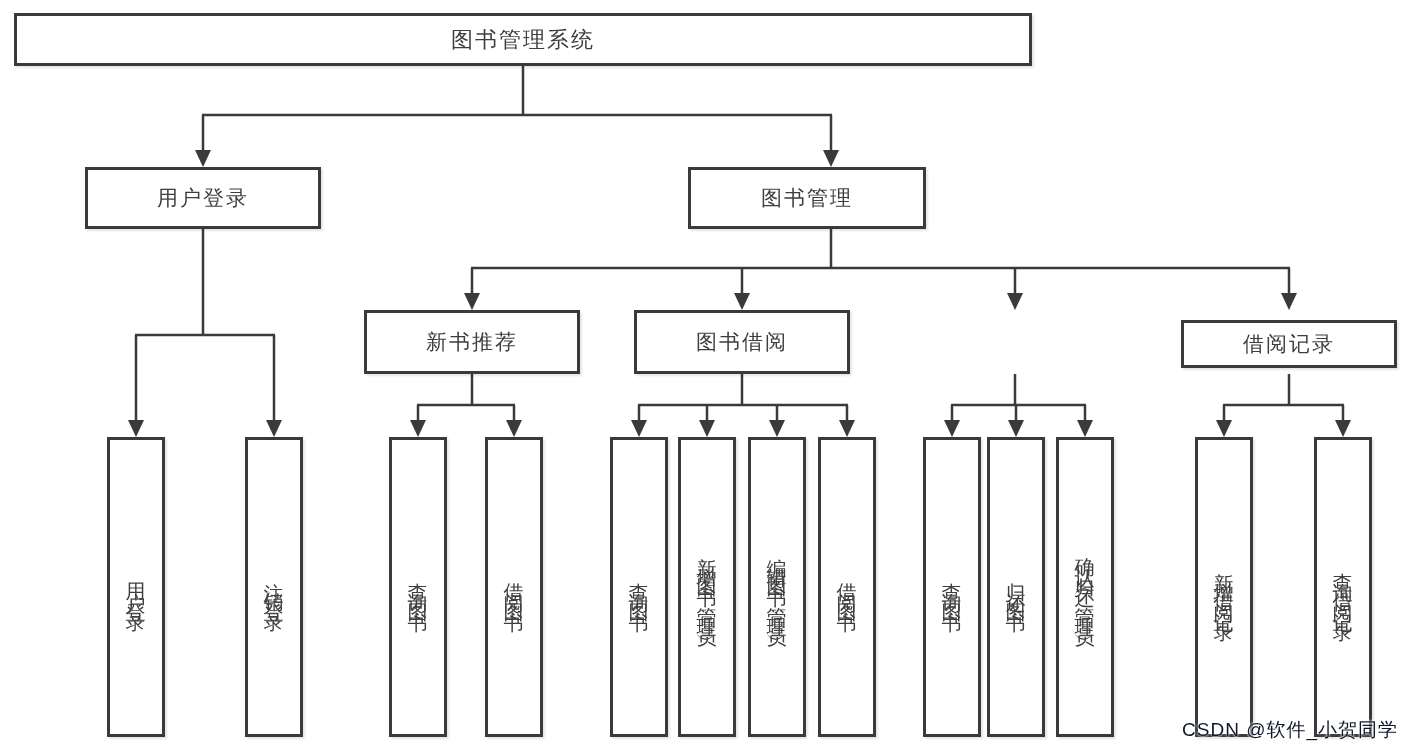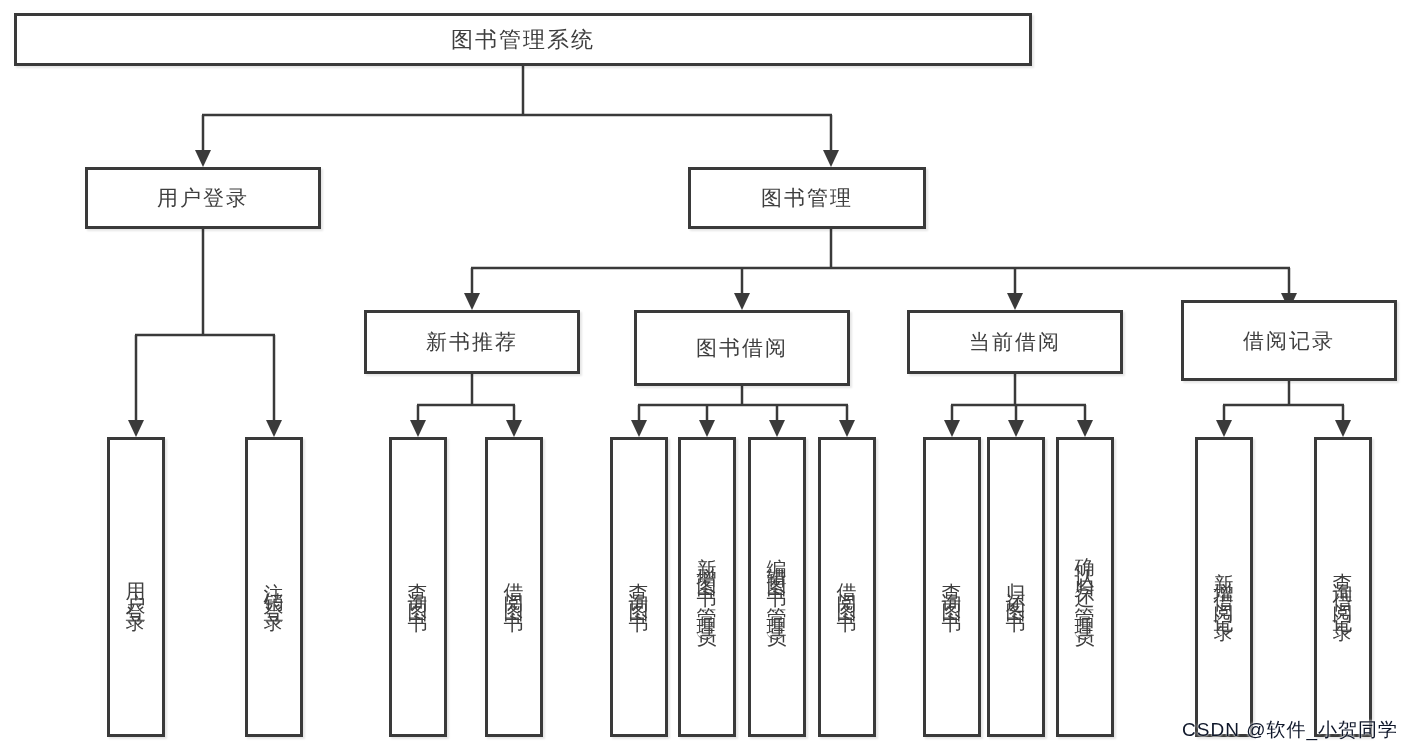--- a/index.html
+++ b/index.html
@@ -100,27 +100,24 @@
   <div class="box h" style="left:85px;top:167px;width:236px;height:62px">
     <span>用户登录</span>
   </div>
   <div class="box h" style="left:688px;top:167px;width:238px;height:62px">
     <span>图书管理</span>
   </div>
 
   <div class="box h" style="left:364px;top:310px;width:216px;height:64px">
     <span>新书推荐</span>
   </div>
-  <div class="box h" style="left:634px;top:310px;width:216px;height:76px">
+  <div class="box h" style="left:634px;top:310px;width:216px;height:64px">
     <span>图书借阅</span>
   </div>
-  <div class="box h" style="left:907px;top:310px;width:216px;height:64px">
-    <span>当前借阅</span>
-  </div>
-  <div class="box h" style="left:1181px;top:300px;width:216px;height:81px">
+  <div class="box h" style="left:1181px;top:320px;width:216px;height:48px">
     <span>借阅记录</span>
   </div>
 
   <div class="box v" style="left:107px;top:437px;width:58px;height:300px">
     <span class="vtext">用户登录</span>
   </div>
   <div class="box v" style="left:245px;top:437px;width:58px;height:300px">
     <span class="vtext">注销登录</span>
   </div>
 

